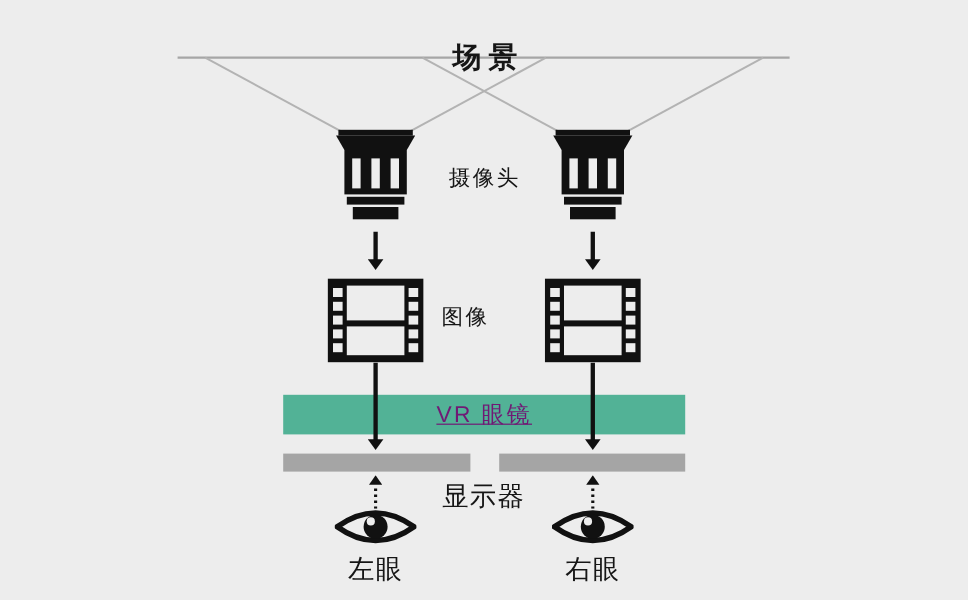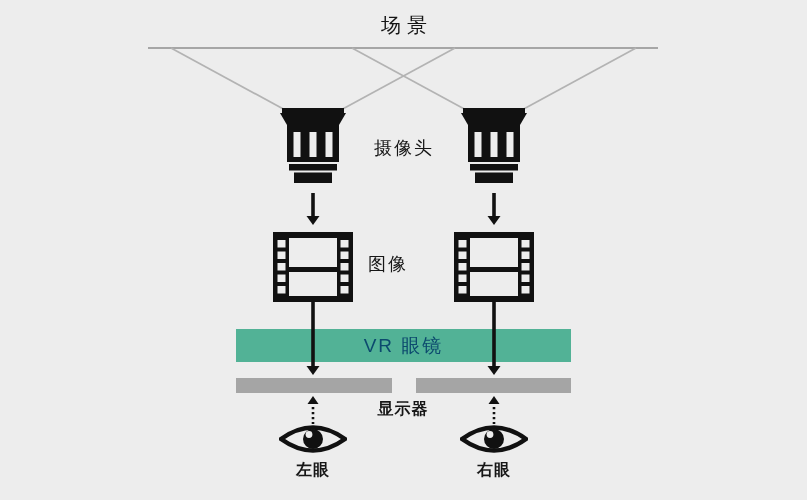--- a/index.html
+++ b/index.html
@@ -14,32 +14,32 @@
     overflow:hidden;
   }
   .abs{position:absolute;}
   .label{
     position:absolute;
     color:#161616;
     white-space:nowrap;
     transform:translateX(-50%);
     text-align:center;
   }
-  .lbl-scene{font-size:20px;letter-spacing:6px;font-weight:400;}
+  .lbl-scene{font-size:24px;letter-spacing:6px;font-weight:700;margin-top:20px;}
   .lbl-mid{font-size:18px;letter-spacing:2px;font-weight:500;}
-  .lbl-small{font-size:16px;letter-spacing:1px;font-weight:700;}
+  .lbl-small{font-size:22px;letter-spacing:1px;font-weight:400;}
   .vr-bar{
     position:absolute;
     left:236px;top:329px;width:335px;height:33px;
     background:#52b296;
     display:flex;align-items:center;justify-content:center;
     z-index:1;
   }
   .vr-bar .vr-text{
-    color:#0c4a6e;font-size:19px;letter-spacing:2px;font-weight:500;
+    color:#701a75;font-size:19px;letter-spacing:2px;font-weight:500;text-decoration:underline;
   }
   .display-bar{
     position:absolute;
     top:378px;height:15px;
     background:#a5a5a5;
     z-index:1;
   }
   .display-bar.left{left:236px;width:156px;}
   .display-bar.right{left:416px;width:155px;}
   .over{z-index:2;}

